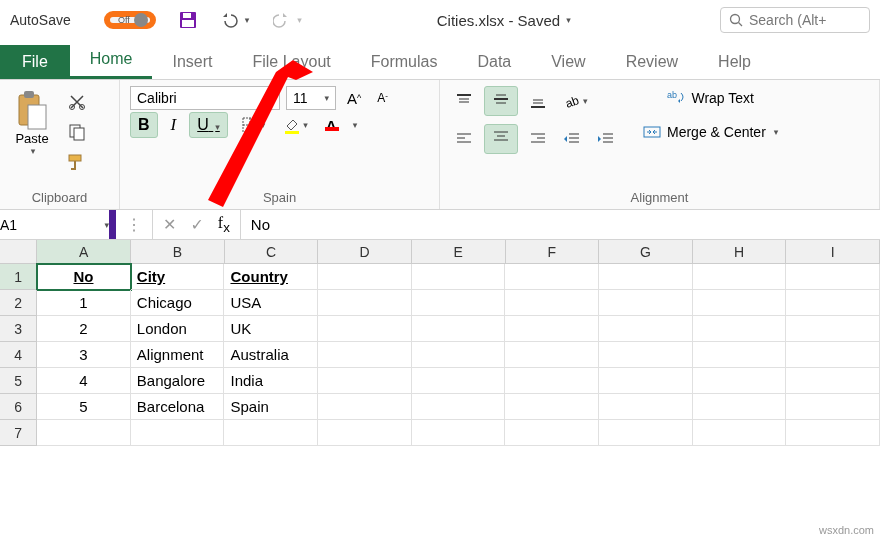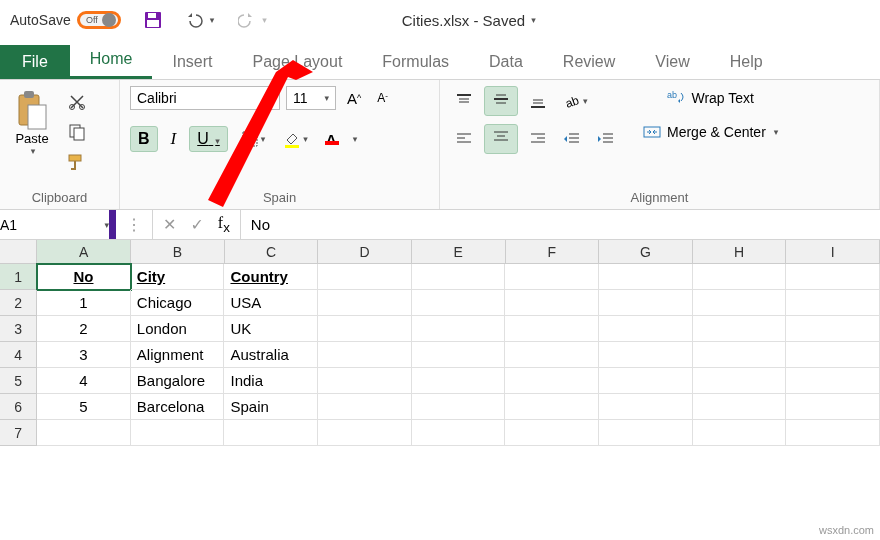--- a/index.html
+++ b/index.html
@@ -1,21 +1,21 @@
 <!DOCTYPE html>
 <html><head>
 <meta charset="utf-8">
 <style>
 * { box-sizing: border-box; font-family: "Segoe UI", Arial, sans-serif; }
 body { margin: 0; background: #fff; width: 880px; height: 540px; overflow: hidden; position: relative; }
 
 
 .titlebar { height: 40px; display: flex; align-items: center; padding: 0 10px; background: #fff; }
 .autosave { display: flex; align-items: center; gap: 6px; font-size: 14px; color: #333; }
-.toggle { display: inline-flex; align-items: center; border: 3px solid #f97316; border-radius: 10px; width: 44px; height: 18px; position: relative; background: #f3f3f3; }
+.toggle { display: inline-flex; align-items: center; border: 6px solid #f97316; border-radius: 10px; width: 52px; height: 18px; position: relative; background: #f3f3f3; margin-left: 27px; }
 .toggle-knob { width: 14px; height: 14px; border-radius: 50%; background: #888; position: absolute; right: 2px; }
 .toggle-off { font-size: 9px; position: absolute; right: 20px; color: #555; }
 .qat { display: flex; gap: 14px; margin-left: 18px; align-items: center; }
 .filename { margin-left: 130px; font-size: 15px; color: #333; display: flex; align-items: center; gap: 4px; }
 .searchbox { margin-left: auto; display: flex; align-items: center; border: 1px solid #ccc; border-radius: 4px; padding: 4px 8px; width: 150px; color: #777; font-size: 14px; gap: 6px; }
 
 
 .tabs { display: flex; height: 40px; align-items: flex-end; border-bottom: 1px solid #d4d4d4; }
 .tab { padding: 8px 20px; font-size: 16px; color: #737373; cursor: pointer; }
 .tab.file { background: #217346; color: #fff; padding: 8px 22px; }
@@ -26,21 +26,21 @@
 .group { border-right: 1px solid #e0e0e0; padding: 6px 10px 2px 10px; display: flex; flex-direction: column; justify-content: space-between; }
 .group-label { text-align: center; font-size: 13px; color: #666; padding-bottom: 2px; }
 .group-body { display: flex; gap: 8px; align-items: flex-start; flex: 1; }
 
 .clipboard-main { display: flex; flex-direction: column; align-items: center; gap: 2px; }
 .mini-col { display: flex; flex-direction: column; gap: 6px; padding-top: 4px; }
 
 .btn { display: inline-flex; align-items: center; justify-content: center; border: 1px solid transparent; padding: 2px 4px; cursor: pointer; border-radius: 3px; }
 .toggle-btn { background: #cfe5d6; border: 1px solid #a8cdb4; border-radius: 3px; padding: 3px 7px; }
 
-.font-row1 { display: flex; gap: 6px; align-items: center; margin-bottom: 16px; }
+.font-row1 { display: flex; gap: 6px; align-items: center; margin-bottom: 2px; }
 .font-select { border: 1px solid #bbb; background: #fff; padding: 3px 6px; font-size: 14px; width: 150px; display: flex; justify-content: space-between; align-items: center; }
 .size-select { border: 1px solid #bbb; background: #fff; padding: 3px 6px; font-size: 14px; width: 50px; display: flex; justify-content: space-between; align-items: center; text-align: right; }
 .font-row2 { display: flex; gap: 8px; align-items: center; }
 
 .align-col { display: flex; flex-direction: column; gap: 8px; }
 .align-row { display: flex; gap: 6px; align-items: center; }
 .wrap-col { display: flex; flex-direction: column; gap: 10px; padding-left: 10px; }
 .wrap-item { display: flex; align-items: center; gap: 6px; font-size: 14px; }
 
 .caret-down { font-size: 9px; color: #555; margin-left: 2px; }
@@ -101,31 +101,38 @@
           <path d="M6 3 A6 6 0 1 0 12 9" fill="none" stroke="#555" stroke-width="1.5"></path>
           <path d="M10 1 L14 5 L10 5 Z" fill="#555"></path>
         </svg>
         <span class="caret-down">▾</span>
     </span>
   </div>
   <div class="filename">
     <span>Cities.xlsx - Saved</span>
     <span class="caret-down">▾</span>
   </div>
+  <div class="searchbox">
+    <svg width="14" height="14" viewBox="0 0 14 14">
+        <circle cx="6" cy="6" r="4.5" fill="none" stroke="#777" stroke-width="1.3"></circle>
+        <line x1="9.5" y1="9.5" x2="13" y2="13" stroke="#777" stroke-width="1.3"></line>
+      </svg>
+    <span>Search (Alt+</span>
+  </div>
 </div>
 
 <div class="tabs">
   <div class="tab file">File</div>
   <div class="tab active">Home</div>
   <div class="tab">Insert</div>
-  <div class="tab">Page Layout</div>
+  <div class="tab">File Layout</div>
   <div class="tab">Formulas</div>
   <div class="tab">Data</div>
+  <div class="tab">View</div>
   <div class="tab">Review</div>
-  <div class="tab">View</div>
   <div class="tab">Help</div>
 </div>
 
 <div class="ribbon">
 
   <div class="group" style="width:120px">
     <div class="group-body">
       <div class="clipboard-main">
         <span class="btn" style="flex-direction:column">
           <svg width="34" height="42" viewBox="0 0 34 42">

